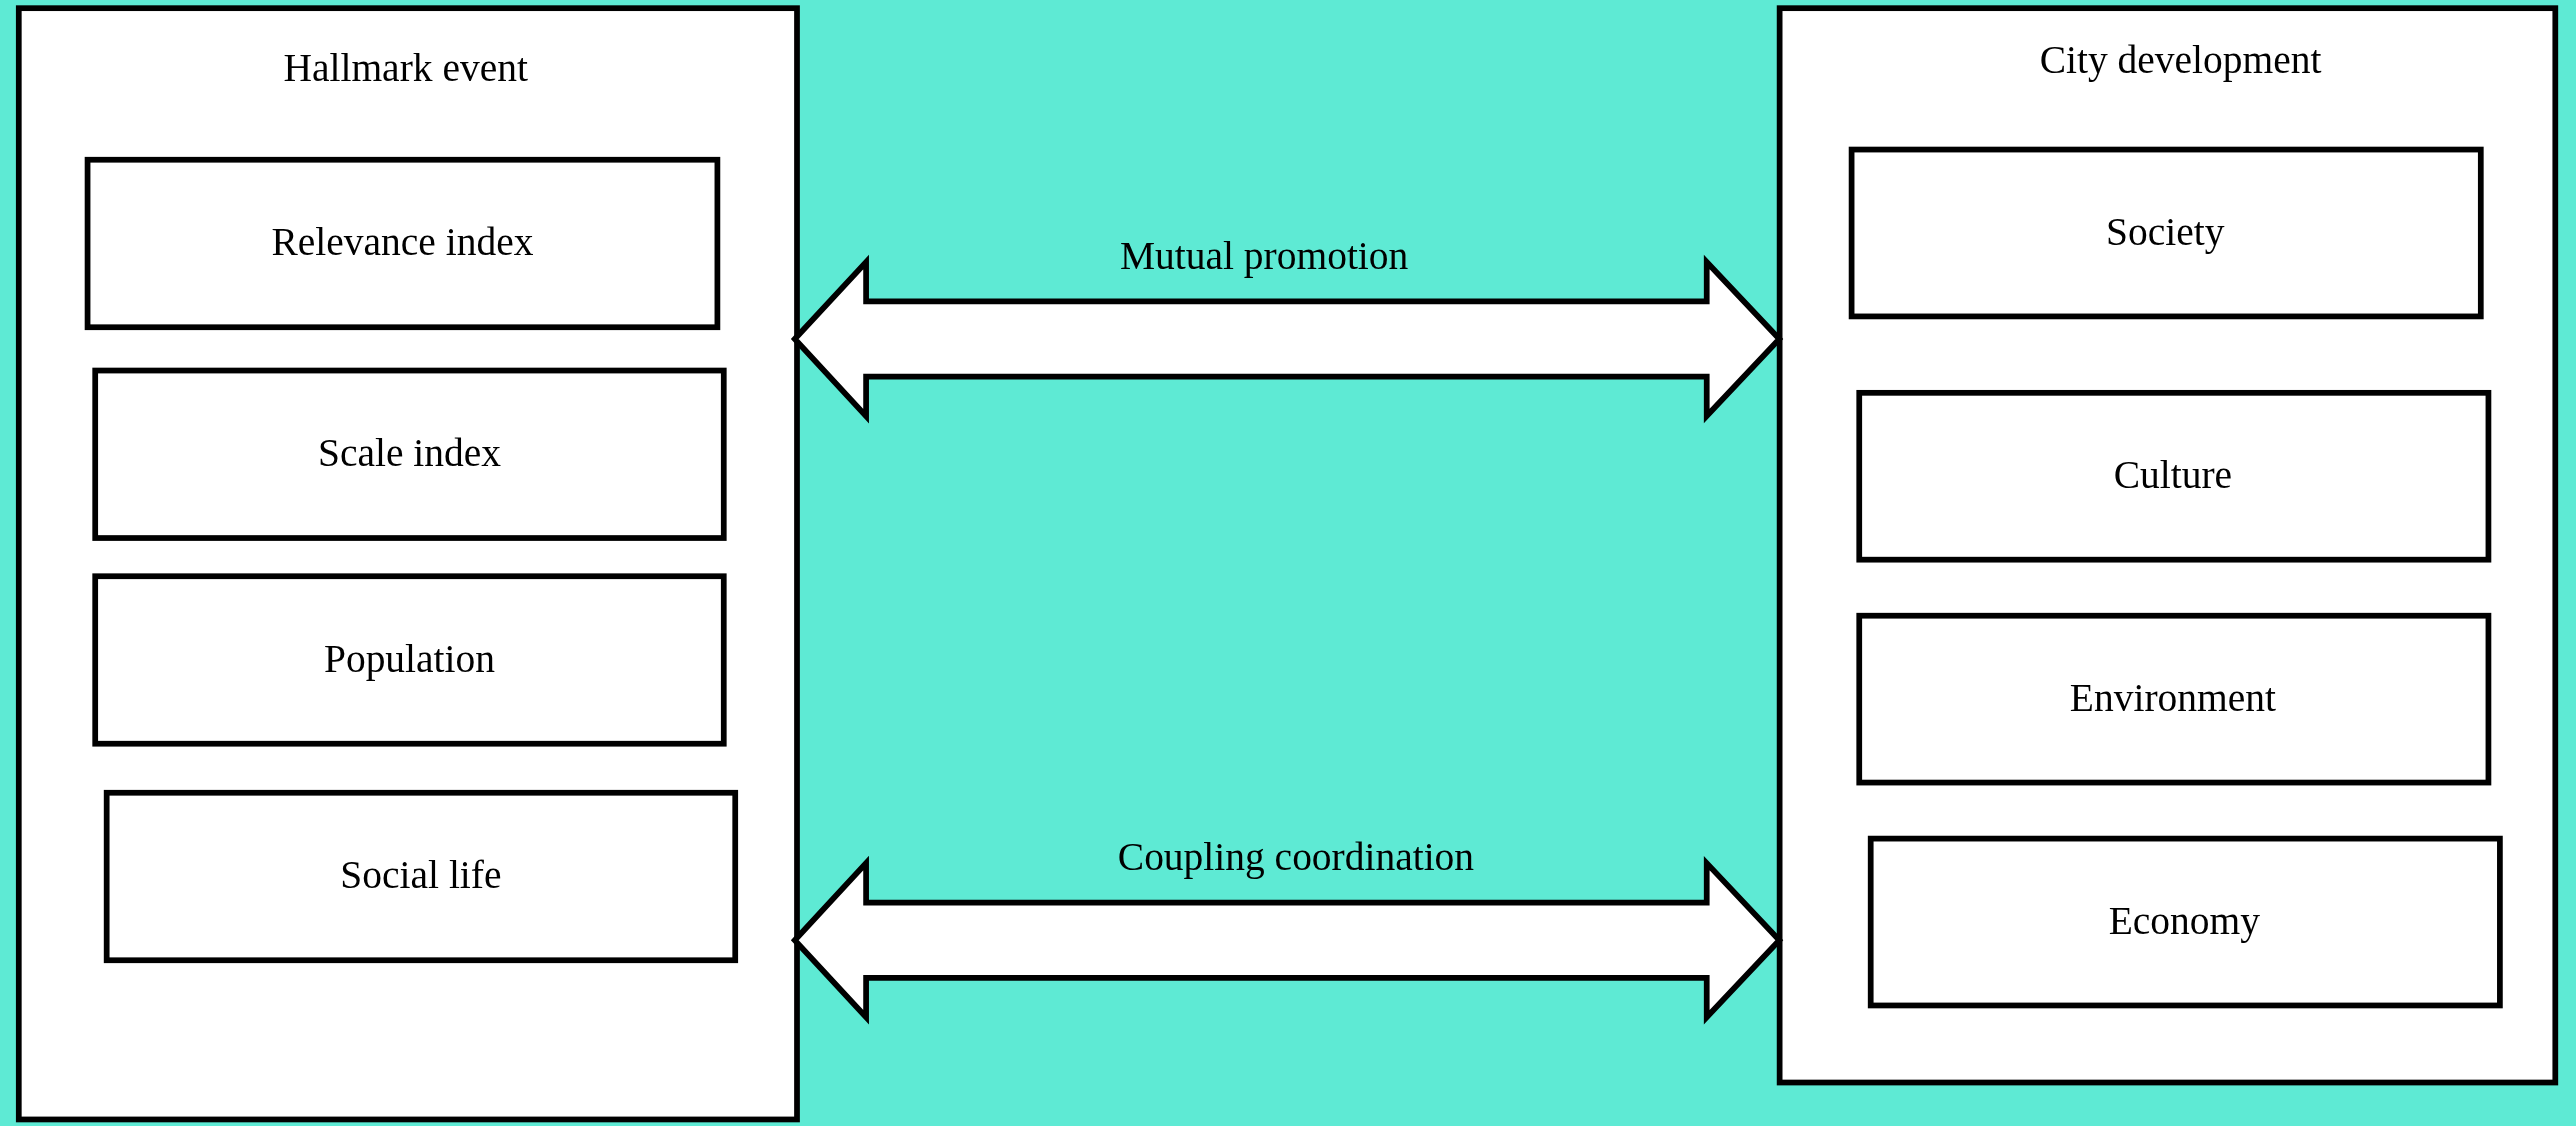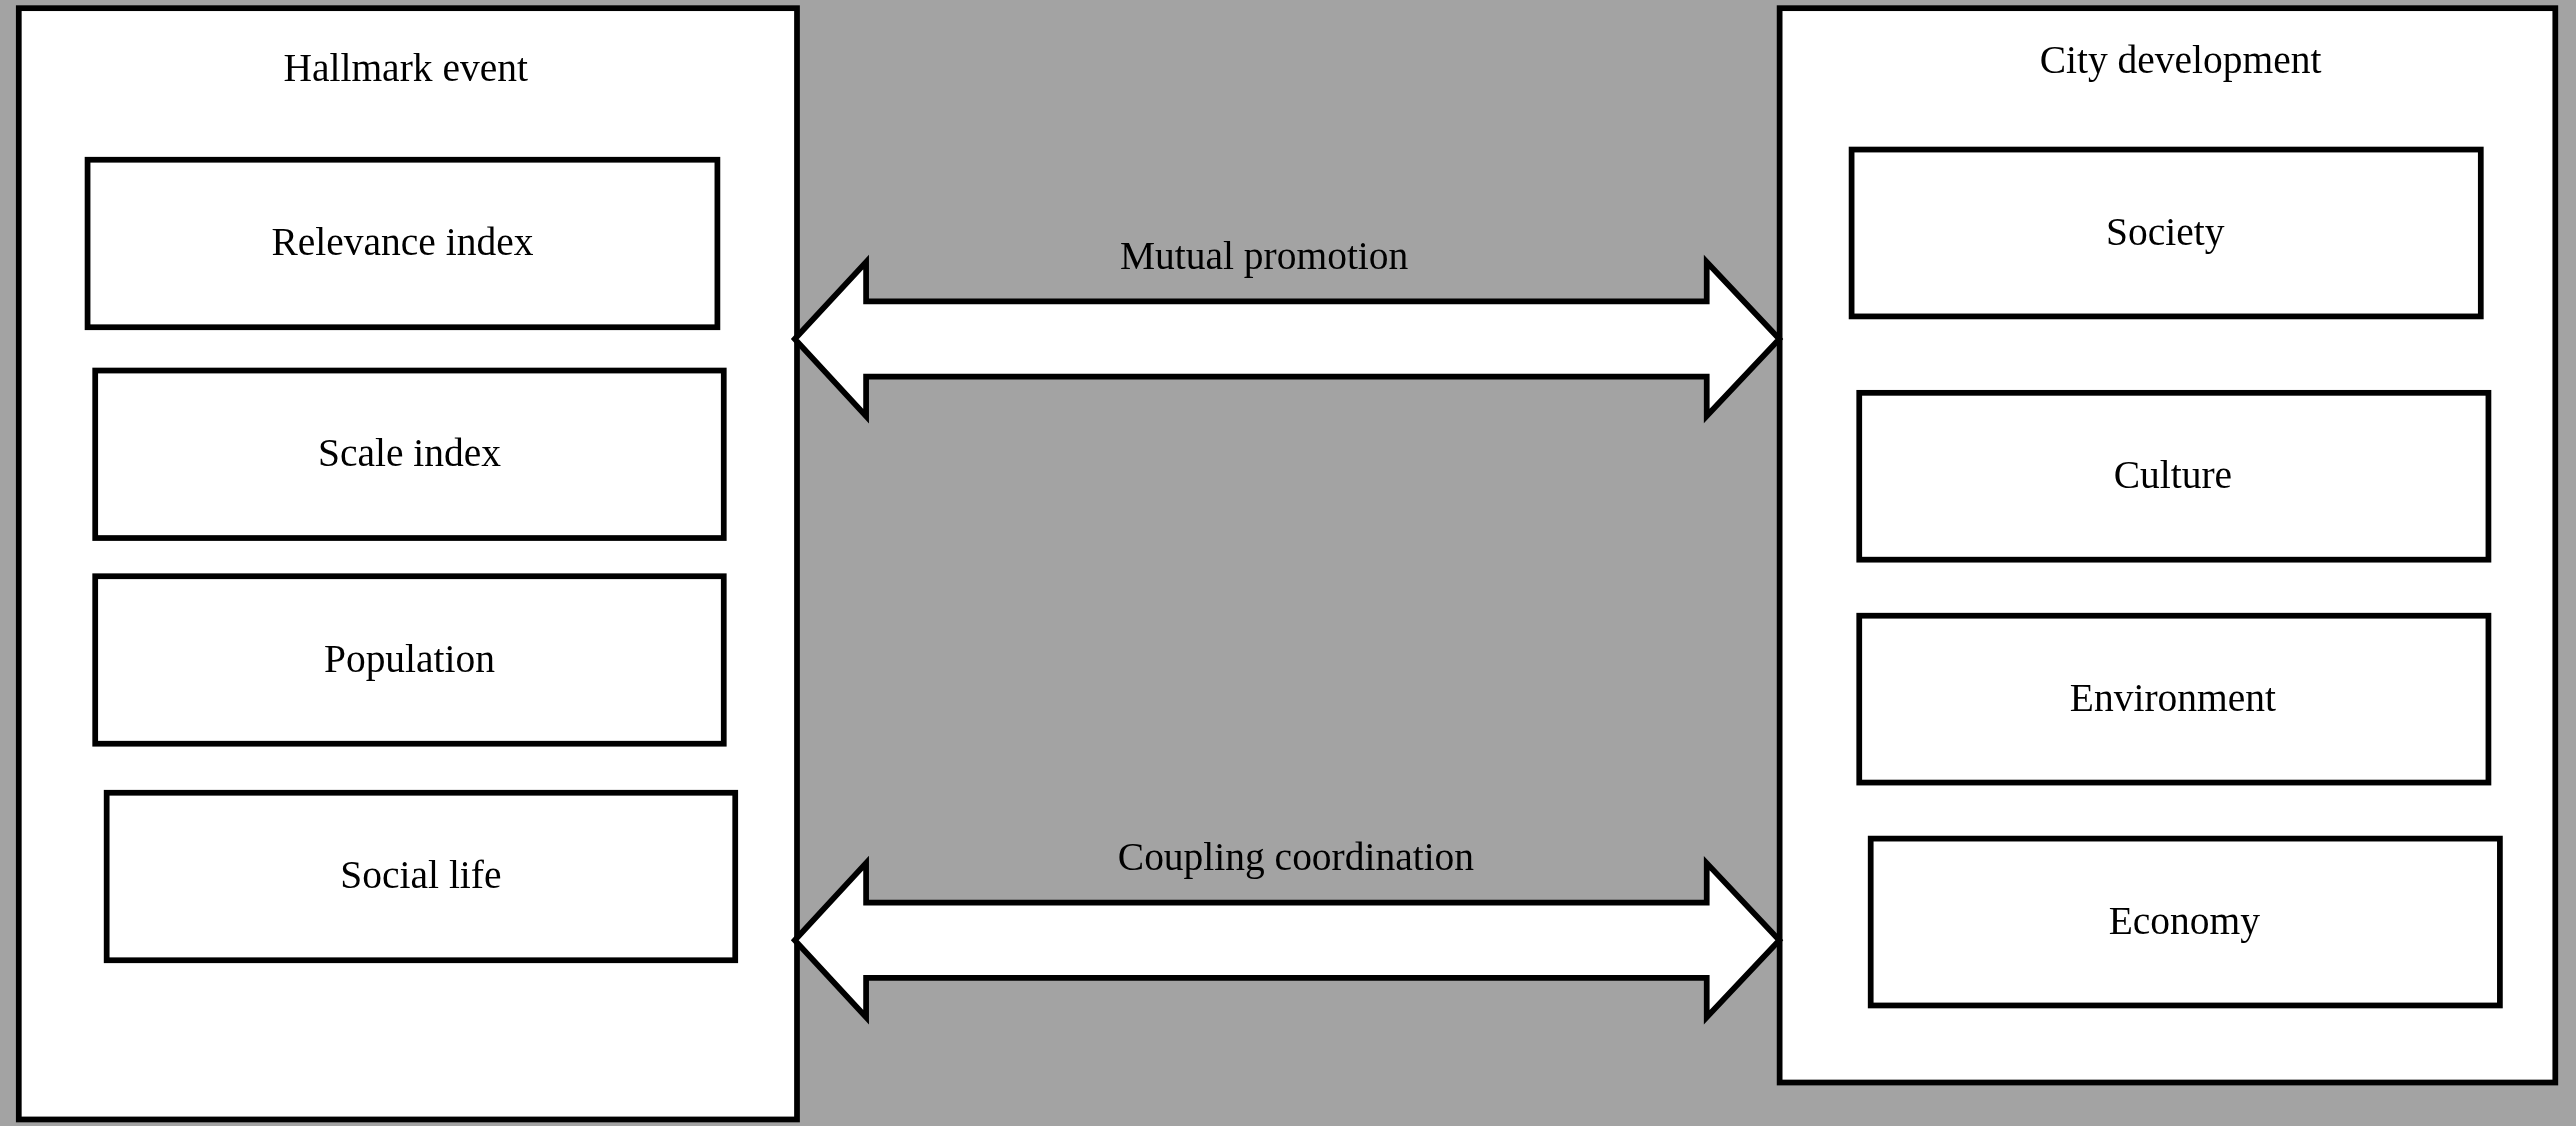--- a/index.html
+++ b/index.html
@@ -8,21 +8,21 @@
     padding: 0;
     background: #ffffff;
   }
   body {
     font-family: "Liberation Serif", "DejaVu Serif", serif;
   }
   #stage {
     position: relative;
     width: 2576px;
     height: 1127px;
-    background: #a3a3a3;
+    background: #5eead4;
     overflow: hidden;
   }
   #diagram {
     position: absolute;
     left: 0;
     top: 0;
     width: 2576px;
     height: 1127px;
   }
   .panel-rect,

